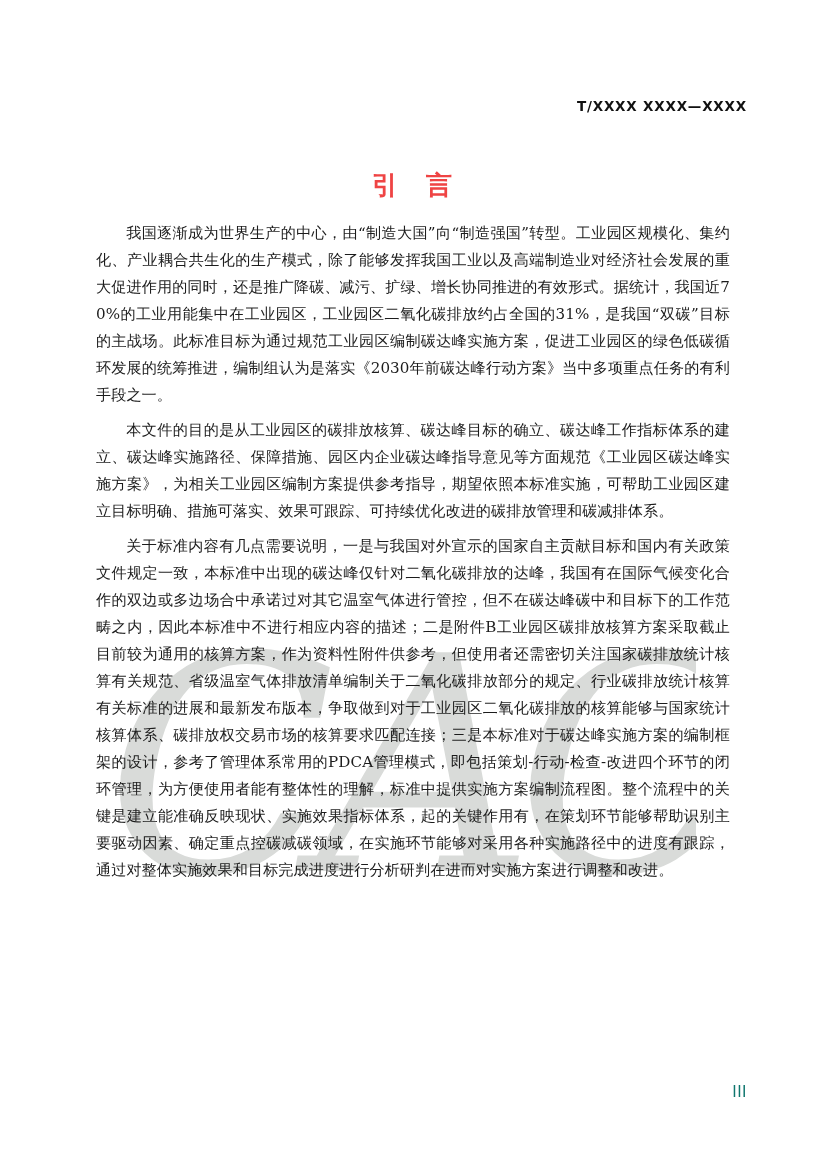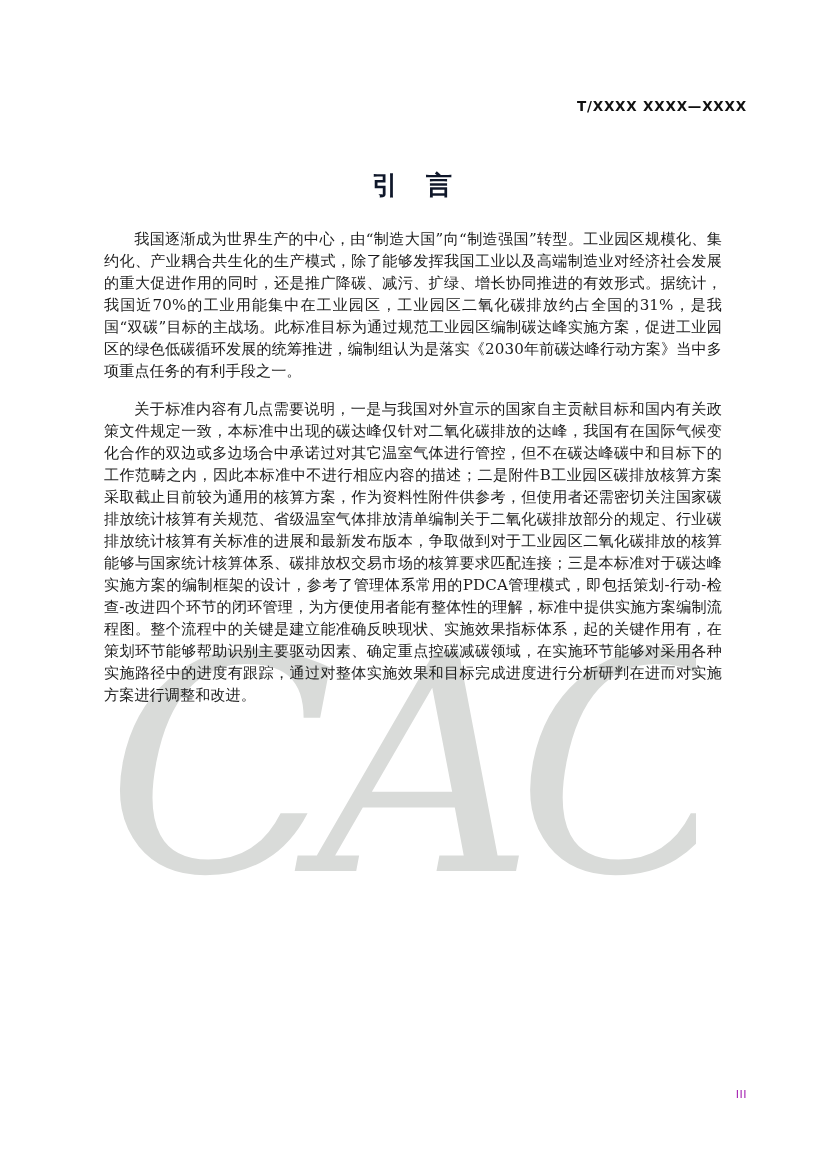--- a/index.html
+++ b/index.html
@@ -59,57 +59,57 @@
   
   .doc-title {
     position: absolute;
     top: 168px;
     left: 0;
     width: 826px;
     text-align: center;
     font-size: 26px;
     font-weight: 700;
     letter-spacing: 2px;
-    color: #0f172a;
+    color: #ef4444;
     z-index: 2;
   }
   .doc-title .gap {
     display: inline-block;
     width: 26px;
   }
 
   
   .body-col {
     position: absolute;
     left: 88px;
     top: 212px;
     width: 650px;
     z-index: 2;
   }
 
   .para {
-    margin: 16px;
+    margin: 8px;
     font-size: 15.1px;
-    line-height: 22px;
+    line-height: 27px;
     text-align: justify;
     text-justify: inter-ideograph;
     text-indent: 2em;
     color: #1c1c1c;
     word-break: break-all;
     letter-spacing: 0.1px;
   }
 
   
   .page-number {
     position: absolute;
     bottom: 68px;
     right: 79px;
     font-family: "DejaVu Sans", "Liberation Sans", sans-serif;
-    font-size: 11px;
-    color: #a21caf;
+    font-size: 15px;
+    color: #0f766e;
     letter-spacing: 0.5px;
     z-index: 2;
   }
 </style>
 </head>
 <body>
 
 <div class="page">
 
   <div class="watermark">
@@ -119,18 +119,19 @@
   </div>
 
   <div class="running-header">T/XXXX XXXX—XXXX</div>
 
   <div class="doc-title">
     <span>引</span><span class="gap"></span><span>言</span>
   </div>
 
   <div class="body-col">
     <p class="para">我国逐渐成为世界生产的中心，由“制造大国”向“制造强国”转型。工业园区规模化、集约化、产业耦合共生化的生产模式，除了能够发挥我国工业以及高端制造业对经济社会发展的重大促进作用的同时，还是推广降碳、减污、扩绿、增长协同推进的有效形式。据统计，我国近70%的工业用能集中在工业园区，工业园区二氧化碳排放约占全国的31%，是我国“双碳”目标的主战场。此标准目标为通过规范工业园区编制碳达峰实施方案，促进工业园区的绿色低碳循环发展的统筹推进，编制组认为是落实《2030年前碳达峰行动方案》当中多项重点任务的有利手段之一。</p>
+    <p class="para">本文件的目的是从工业园区的碳排放核算、碳达峰目标的确立、碳达峰工作指标体系的建立、碳达峰实施路径、保障措施、园区内企业碳达峰指导意见等方面规范《工业园区碳达峰实施方案》，为相关工业园区编制方案提供参考指导，期望依照本标准实施，可帮助工业园区建立目标明确、措施可落实、效果可跟踪、可持续优化改进的碳排放管理和碳减排体系。</p>
     <p class="para">关于标准内容有几点需要说明，一是与我国对外宣示的国家自主贡献目标和国内有关政策文件规定一致，本标准中出现的碳达峰仅针对二氧化碳排放的达峰，我国有在国际气候变化合作的双边或多边场合中承诺过对其它温室气体进行管控，但不在碳达峰碳中和目标下的工作范畴之内，因此本标准中不进行相应内容的描述；二是附件B工业园区碳排放核算方案采取截止目前较为通用的核算方案，作为资料性附件供参考，但使用者还需密切关注国家碳排放统计核算有关规范、省级温室气体排放清单编制关于二氧化碳排放部分的规定、行业碳排放统计核算有关标准的进展和最新发布版本，争取做到对于工业园区二氧化碳排放的核算能够与国家统计核算体系、碳排放权交易市场的核算要求匹配连接；三是本标准对于碳达峰实施方案的编制框架的设计，参考了管理体系常用的PDCA管理模式，即包括策划-行动-检查-改进四个环节的闭环管理，为方便使用者能有整体性的理解，标准中提供实施方案编制流程图。整个流程中的关键是建立能准确反映现状、实施效果指标体系，起的关键作用有，在策划环节能够帮助识别主要驱动因素、确定重点控碳减碳领域，在实施环节能够对采用各种实施路径中的进度有跟踪，通过对整体实施效果和目标完成进度进行分析研判在进而对实施方案进行调整和改进。</p>
   </div>
 
   <div class="page-number">III</div>
 
 </div>
 
 </body></html>

